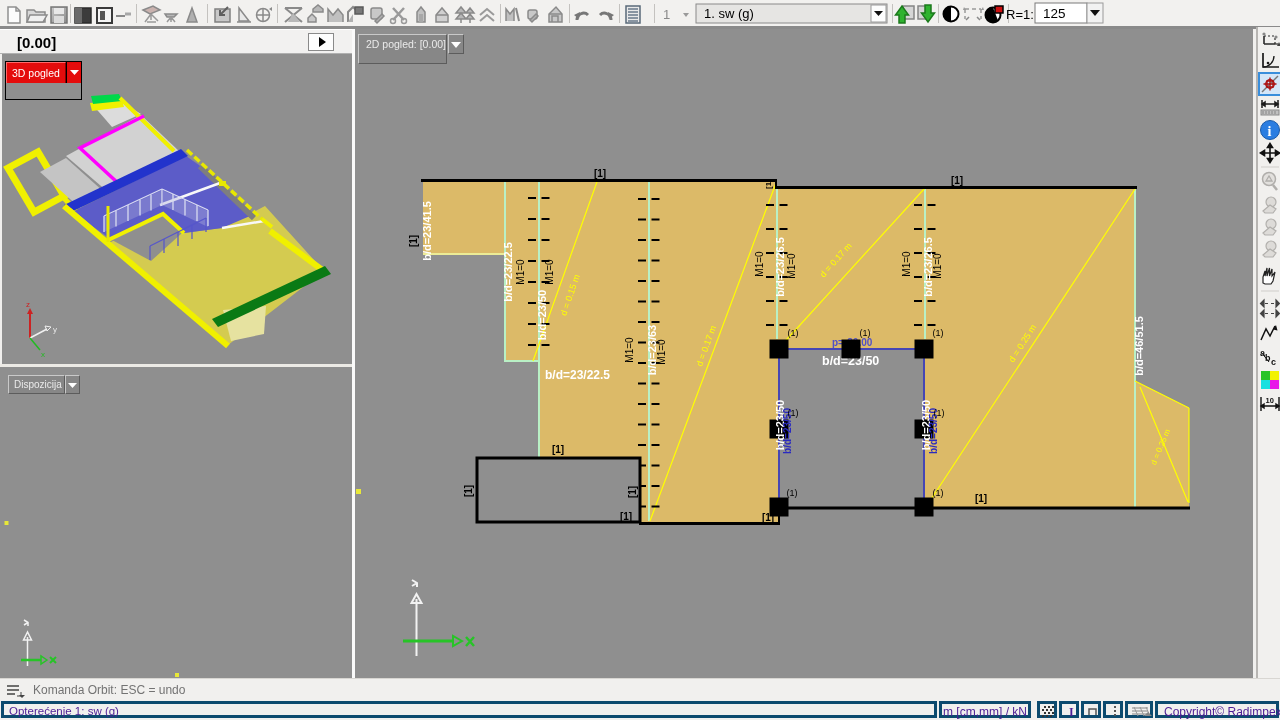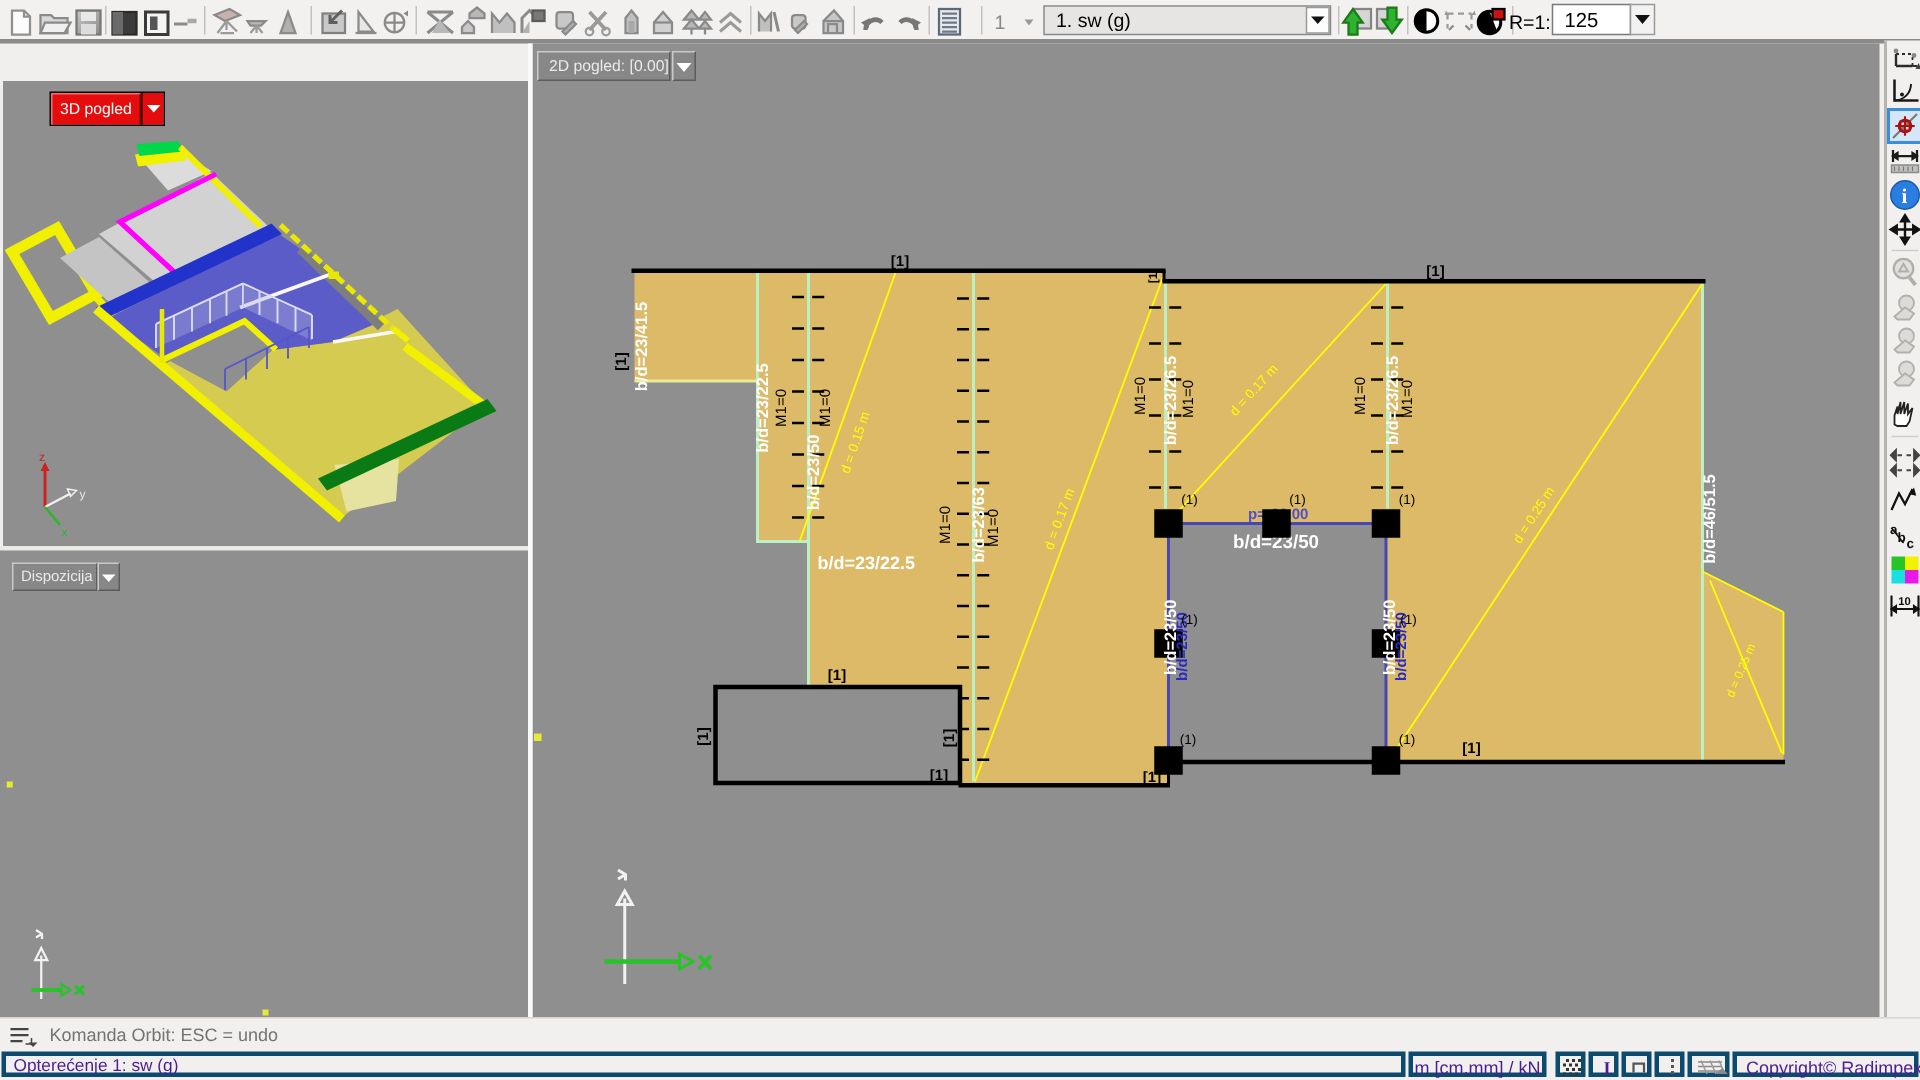--- a/index.html
+++ b/index.html
@@ -151,20 +151,28 @@
     <rect x="871" y="5" width="15" height="17" fill="#fdfdfd" stroke="#9a9a9a"></rect>
     <path d="M874 11l4.5 5 4.5-5z" fill="#111"></path>
     <text x="704" y="18" font-size="13" fill="#000" font-family="Liberation Sans">1. sw (g)</text>
 
     <rect x="1035" y="3" width="52" height="20" fill="#fff" stroke="#7a7a7a"></rect>
     <text x="1043" y="18" font-size="13.5" fill="#000" font-family="Liberation Sans">125</text>
     <rect x="1087" y="3" width="16" height="20" fill="#f2f2f2" stroke="#9a9a9a"></rect>
     <path d="M1090 10l5 6 5-6z" fill="#111"></path>
   </svg>
   </div>
+  <div id="lheader" class="abs">
+      <span class="ttl">[0.00]</span>
+      <span class="btn">
+        <svg width="24" height="16" style="position:absolute;left:0;top:0">
+          <path d="M10 3l7 5-7 5z" fill="#000"></path>
+        </svg>
+      </span>
+    </div>
   <div id="canvas3d" class="abs">
   <svg width="350" height="310" style="position:absolute;left:0;top:0">
   <g transform="translate(-2,-54)">
 
     <path d="M8 168 L38 152 L64 196 L34 212 Z" fill="none" stroke="#f0f000" stroke-width="7"></path>
     <path d="M62 196 L76 211" stroke="#f0f000" stroke-width="5"></path>
 
     <path d="M40 172 L66 158 L104 192 L80 208 Z" fill="#c4c4c4"></path>
     <path d="M66 156 L141 115 L180 152 L108 192 Z" fill="#d2d2d2"></path>
     <path d="M92 104 L120 101 L141 114 L112 127 Z" fill="#dcdcdc"></path>
@@ -224,21 +232,21 @@
     <path d="M30 312 V338" stroke="#cc2222" stroke-width="2"></path>
     <path d="M30 308 l-3 6 h6 z" fill="#cc2222"></path>
     <text x="26" y="307" font-size="8" fill="#cc2222" font-family="Liberation Sans">z</text>
     <path d="M30 338 L47 329" stroke="#f0f0f0" stroke-width="1.5"></path>
     <path d="M51 327 l-6 -1 2 5 z" fill="none" stroke="#f0f0f0"></path>
     <text x="53" y="332" font-size="8" fill="#e8e8e8" font-family="Liberation Sans">y</text>
     <path d="M30 338 L40 350" stroke="#22bb22" stroke-width="1.5"></path>
     <text x="41" y="357" font-size="8" fill="#22bb22" font-family="Liberation Sans">x</text>
   </g>
   </svg>
-  <div style="position:absolute;left:3px;top:7px;border:1px solid #000;height:23px;margin-left:28px;">
+  <div style="position:absolute;left:3px;top:7px;border:1px solid #000;height:39px;">
     <span style="display:inline-block;background:#e40c0c;color:#fff;font-size:11px;height:21px;line-height:21px;padding:0 5px;font-size:10.5px;border-top:1px solid #ff6a6a;border-left:1px solid #ff6a6a;border-right:1px solid #8a0000;vertical-align:top;">3D pogled</span><span style="display:inline-block;background:#e40c0c;width:15px;height:21px;border-left:1px solid #000;vertical-align:top;"><svg width="15" height="21">
             <path d="M3 8l4.5 5 4.5-5z" fill="#fff"></path>
           </svg></span>
   </div>
   </div>
   <div id="dispo" class="abs">
   <svg width="352" height="312" style="position:absolute;left:0;top:0">
 
     <g transform="translate(0,-366)">
       <path d="M27.5 636 V665" stroke="#f2f2f2" stroke-width="1.5"></path>
@@ -381,21 +389,21 @@
       <path d="M416.5 594 l-5 9 h10 z" fill="none" stroke="#f2f2f2" stroke-width="2"></path>
       <path d="M412 586 l5 -3 m-5 -3 l5 3 v4" stroke="#f2f2f2" stroke-width="2" fill="none"></path>
       <path d="M403 641 H452" stroke="#27c427" stroke-width="3"></path>
       <path d="M462 641 l-9 -5 v10 z" fill="none" stroke="#27c427" stroke-width="2"></path>
       <path d="M466 637 l8 9 m0 -9 l-8 9" stroke="#27c427" stroke-width="2.5"></path>
     </g>
 
     <rect x="356" y="489" width="5" height="5" fill="#e8e838"></rect>
   </g>
   </svg>
-  <div class="gbtn" style="left:3px;top:5px;width:89px;height:20px;">
+  <div class="gbtn" style="left:3px;top:5px;width:89px;height:30px;">
         <span style="position:absolute;left:7px;top:3px;">2D pogled: [0.00]</span>
       </div>
   <div class="gbtn" style="left:93px;top:5px;width:16px;height:20px;"><svg width="14" height="18">
           <path d="M2 7l5 6 5-6z" fill="#fff"></path>
         </svg></div>
   </div>
   <div id="vdiv" class="abs"></div>
   <div id="righttb" class="abs">
   <svg width="24" height="651" style="position:absolute;left:0;top:0">
   <g transform="translate(-1256,-27)">

